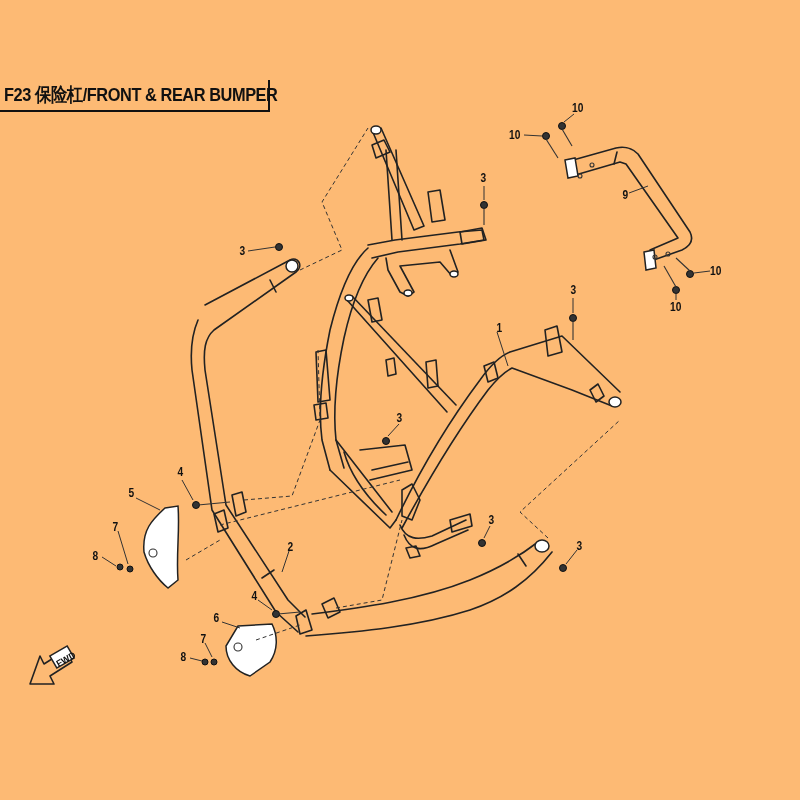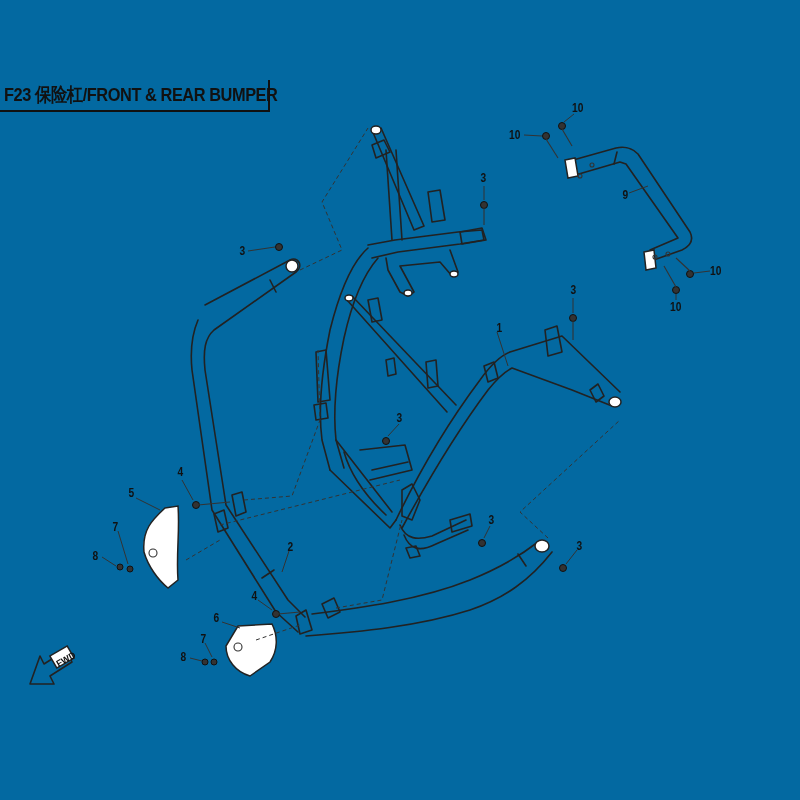--- a/index.html
+++ b/index.html
@@ -1,16 +1,16 @@
 <!DOCTYPE html>
 <html><head>
 <meta charset="utf-8">
 <style>
   html, body { margin: 0; padding: 0; background: #ffffff; }
-  #stage { position: relative; width: 800px; height: 800px; background: #0369a1; overflow: hidden; }
+  #stage { position: relative; width: 800px; height: 800px; background: #fdba74; overflow: hidden; }
   #title-box {
     position: absolute; left: 0; top: 80px; width: 268px; height: 30px;
     border-bottom: 2px solid #111; border-right: 2px solid #111;
   }
   #title {
     position: absolute; left: 4px; top: 82px;
     font-family: "Liberation Sans", sans-serif; font-weight: bold; font-size: 19px;
     color: #111; letter-spacing: -0.5px; white-space: nowrap;
     transform: scaleX(0.86); transform-origin: left top;
   }

